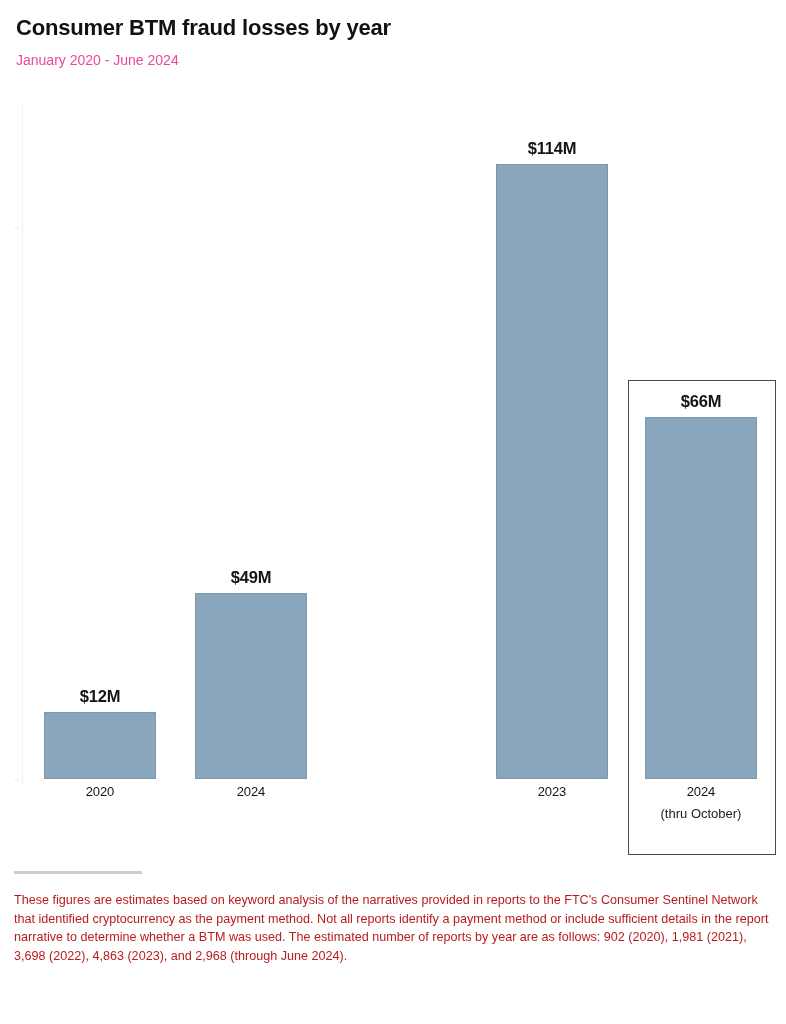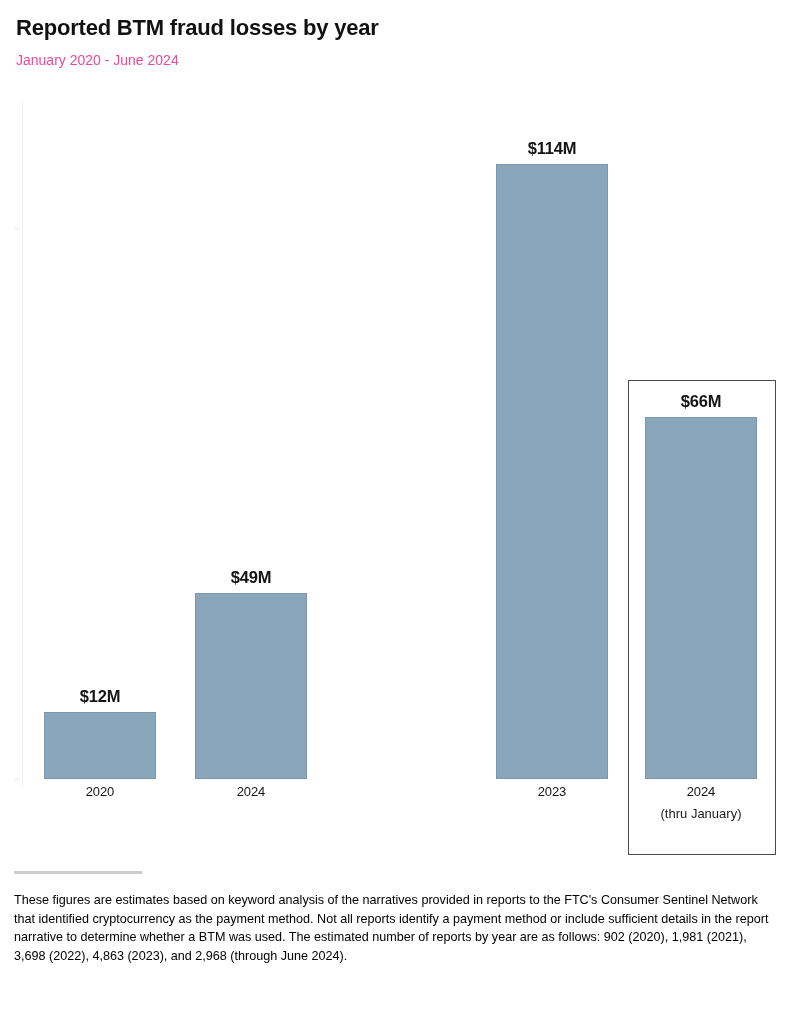--- a/index.html
+++ b/index.html
@@ -142,29 +142,29 @@
     height: 3px;
     background: #cdcdcd;
   }
   #footnote {
     position: absolute;
     left: 14px;
     top: 891px;
     width: 760px;
     font-size: 12.6px;
     line-height: 1.48;
-    color: #000000;
+    color: #b91c1c;
     text-align: left;
   }
 </style>
 </head>
 <body>
 
 <div id="header">
-  <h1 id="chart-title">Reported BTM fraud losses by year</h1>
+  <h1 id="chart-title">Consumer BTM fraud losses by year</h1>
   <div id="chart-subtitle">January 2020 - June 2024</div>
 </div>
 
 <div id="plot">
 
   <div id="y-axis-spine"></div>
   <div class="y-tick" style="top:128px;"></div>
   <div class="y-tick" style="top:679px;"></div>
 
   <div id="highlight-box"></div>
@@ -193,19 +193,19 @@
     </div>
     <div class="bar-xlabel">2023</div>
   </div>
 
   <div class="bar-group" style="left:645px; width:112px;">
     <div class="bar-col">
       <div class="bar-value">$66M</div>
       <div class="bar-rect" style="height:362px;"></div>
     </div>
     <div class="bar-xlabel">2024</div>
-    <div class="bar-xsublabel">(thru January)</div>
+    <div class="bar-xsublabel">(thru October)</div>
   </div>
 
 </div>
 
 <div id="footnote-rule"></div>
 <div id="footnote">These figures are estimates based on keyword analysis of the narratives provided in reports to the FTC's Consumer Sentinel Network that identified cryptocurrency as the payment method. Not all reports identify a payment method or include sufficient details in the report narrative to determine whether a BTM was used. The estimated number of reports by year are as follows: 902 (2020), 1,981 (2021), 3,698 (2022), 4,863 (2023), and 2,968 (through June 2024).</div>
 
 </body></html>

